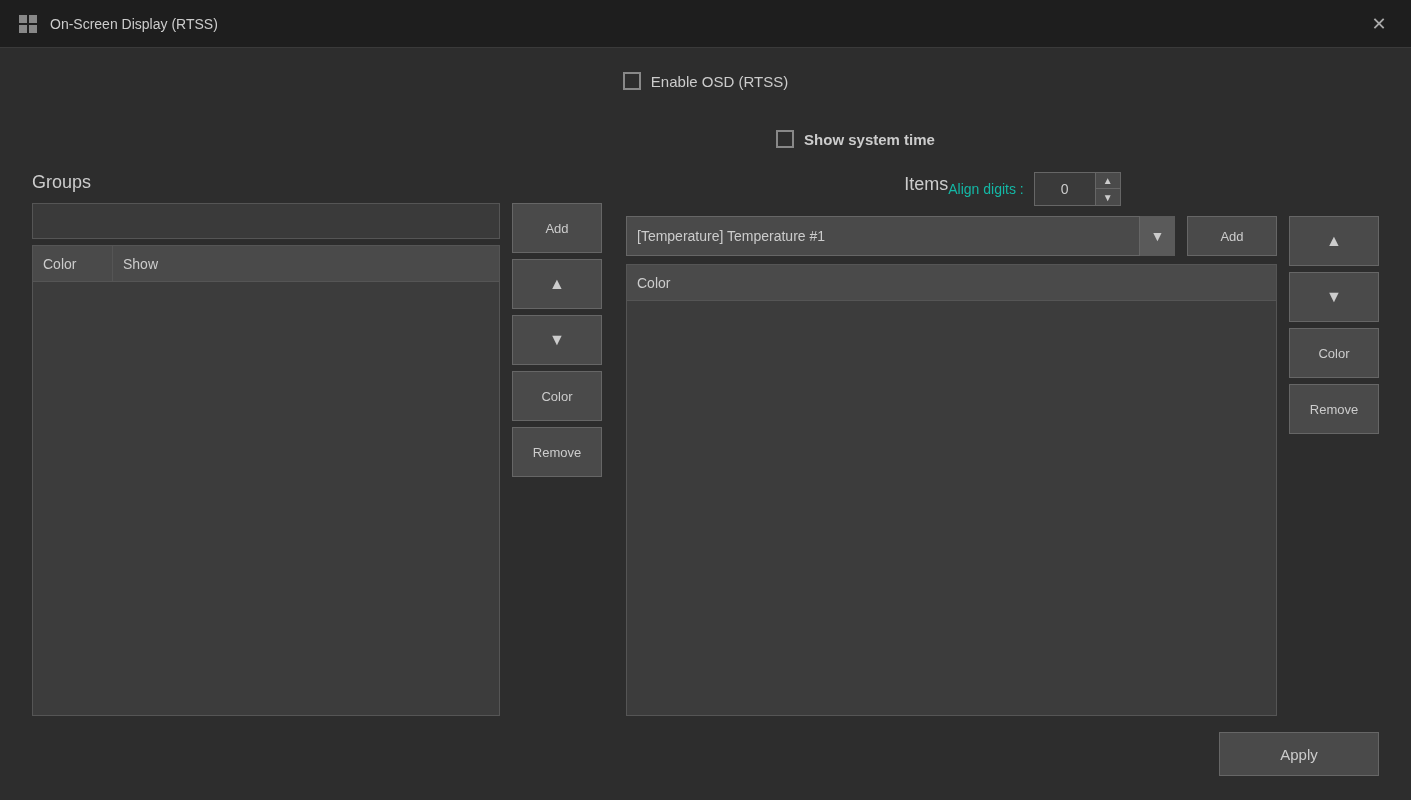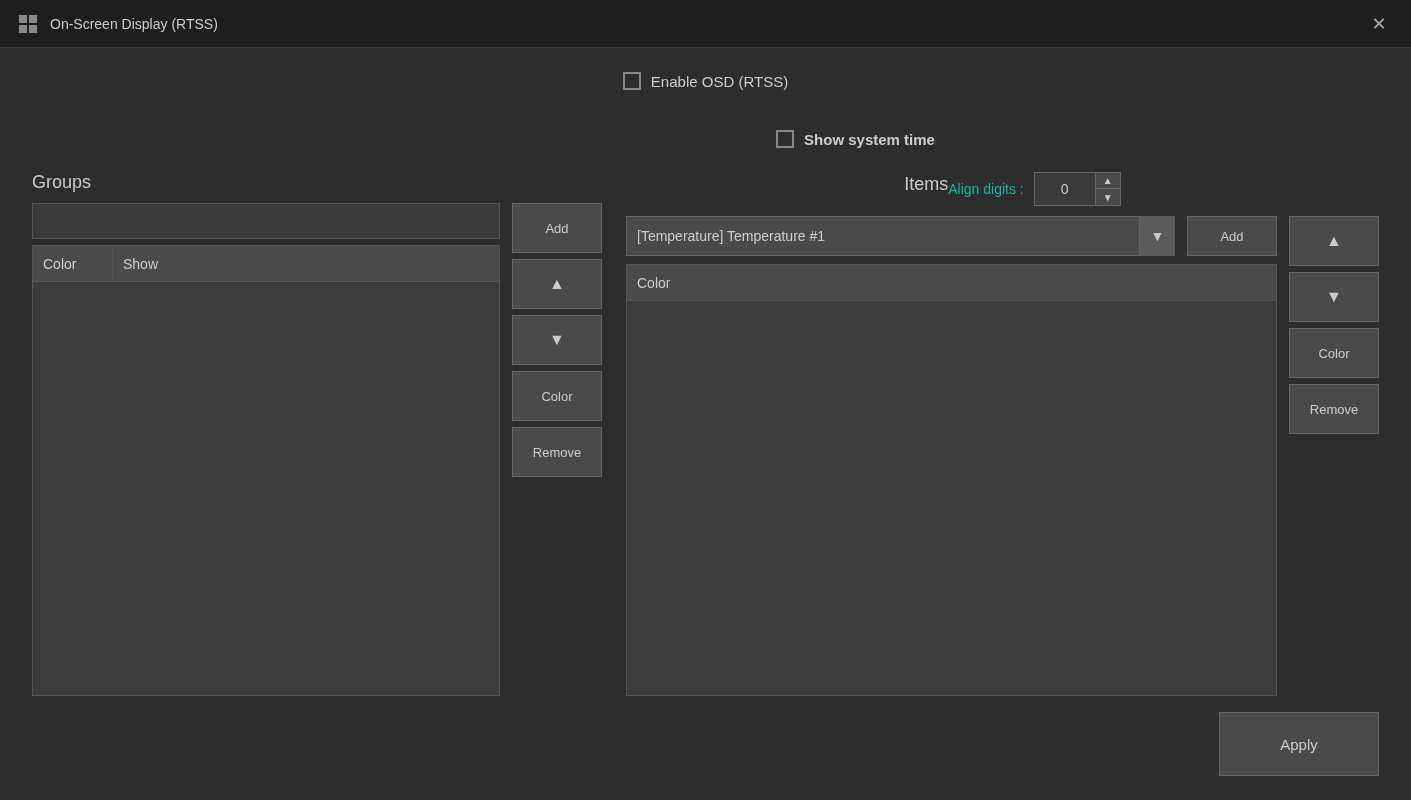--- a/index.html
+++ b/index.html
@@ -292,21 +292,21 @@
     
     .bottom-row {
       display: flex;
       justify-content: flex-end;
       align-items: center;
       gap: 12px;
       padding-top: 16px;
     }
     .bottom-btn {
       width: 160px;
-      height: 64px;
+      height: 44px;
       background: #4a4a4a;
       border: 1px solid #666666;
       color: #cccccc;
       font-size: 15px;
       display: flex;
       align-items: center;
       justify-content: center;
       cursor: pointer;
     }
   </style>

